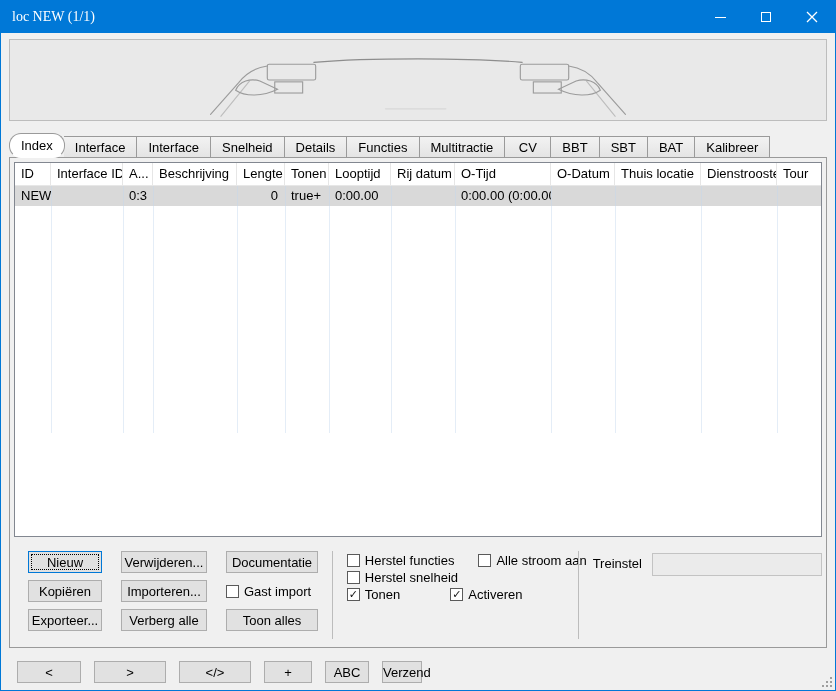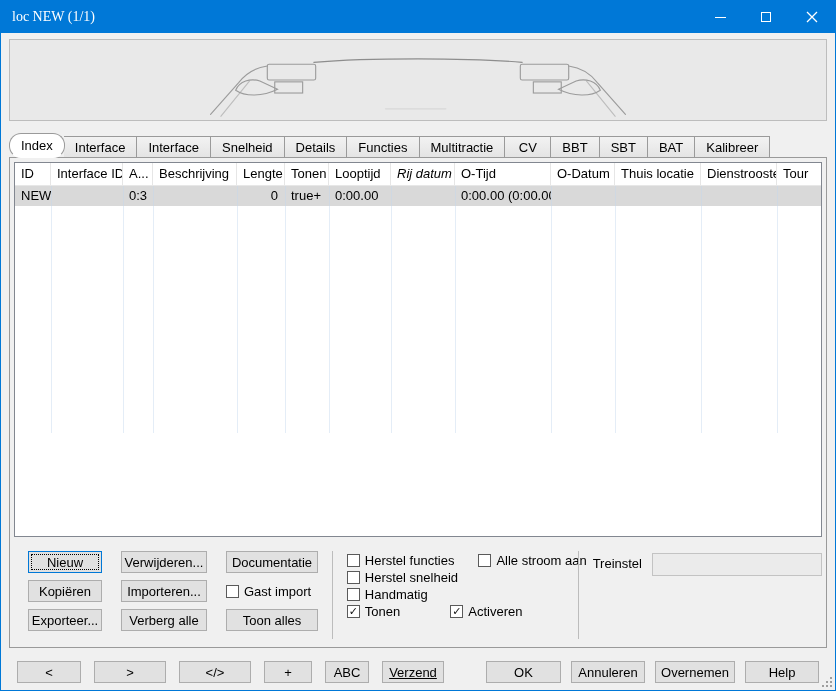--- a/index.html
+++ b/index.html
@@ -69,21 +69,21 @@
   .gap1 { width:14px; } .gap2 { width:26px; }
   .treinstel-group { display:flex; align-items:flex-start; padding-top:2px; }
   .treinstel-group .lbl { padding:3px 10px 0 0; }
   .text-field { width:170px; height:23px; background:#ebebeb; border:1px solid #c3c3c3;
     font-family:"Liberation Sans", sans-serif; font-size:13px; padding:0 4px; }
 
   
   .bottom-bar { display:flex; align-items:center; margin-top:13px; padding:0 8px 0 8px; }
   .bottom-bar button { margin-right:13px; }
   .b-nav { width:64px; } .b-nav2 { width:72px; } .b-plus { width:48px; }
-  .b-abc { width:44px; } .b-verzend { width:62px;text-decoration:underline; }
+  .b-abc { width:44px; } .b-verzend { width:40px; }
   .right-group { margin-left:auto; display:flex; }
   .right-group button { margin-right:0; margin-left:10px; }
   .b-ok { width:75px; } .b-ann { width:74px; } .b-over { width:80px; } .b-help { width:74px; }
 
   .resize-grip { position:absolute; right:3px; bottom:3px; width:10px; height:10px; }
   .resize-grip i { position:absolute; width:2px; height:2px; background:#9e9e9e; }
 </style>
 </head>
 <body>
 
@@ -146,21 +146,21 @@
 
       <div class="listctrl">
         <div class="lhead">
             <div class="hcell" style="width: 36px;">ID</div>
             <div class="hcell" style="width: 72px;">Interface ID</div>
             <div class="hcell" style="width: 30px;">A...</div>
             <div class="hcell" style="width: 84px;">Beschrijving</div>
             <div class="hcell" style="width: 48px;">Lengte</div>
             <div class="hcell" style="width: 44px;">Tonen</div>
             <div class="hcell" style="width: 62px;">Looptijd</div>
-            <div class="hcell" style="width: 64px; font-style: italic;">Rij datum</div>
+            <div class="hcell" style="width: 64px;">Rij datum</div>
             <div class="hcell" style="width: 96px;">O-Tijd</div>
             <div class="hcell" style="width: 64px;">O-Datum</div>
             <div class="hcell" style="width: 86px;">Thuis locatie</div>
             <div class="hcell" style="width: 76px;">Dienstrooster</div>
             <div class="hcell" style="width: 46px;">Tour</div>
           </div>
         <div class="lbody">
           <div class="grid-lines">
               <div class="vline" style="left: 36px;"></div>
               <div class="vline" style="left: 108px;"></div>
@@ -226,26 +226,20 @@
             </span>
           </div>
           <div class="opt-row">
             <span class="cb-item">
               <span class="cb"></span>
               <span class="cb-label">Herstel snelheid</span>
             </span>
           </div>
           <div class="opt-row">
             <span class="cb-item">
-              <span class="cb"></span>
-              <span class="cb-label">Handmatig</span>
-            </span>
-          </div>
-          <div class="opt-row">
-            <span class="cb-item">
               <span class="cb checked"></span>
               <span class="cb-label">Tonen</span>
             </span>
             <span class="gap2"></span>
             <span class="cb-item">
               <span class="cb checked"></span>
               <span class="cb-label">Activeren</span>
             </span>
           </div>
         </div>
@@ -259,26 +253,20 @@
       </div>
     </div>
 
     <div class="bottom-bar">
       <button class="b-nav">&lt;</button>
       <button class="b-nav2">&gt;</button>
       <button class="b-nav2">&lt;/&gt;</button>
       <button class="b-plus">+</button>
       <button class="b-abc">ABC</button>
       <button class="b-verzend">Verzend</button>
-      <div class="right-group">
-        <button class="b-ok">OK</button>
-        <button class="b-ann">Annuleren</button>
-        <button class="b-over">Overnemen</button>
-        <button class="b-help">Help</button>
-      </div>
     </div>
 
     <div class="resize-grip">
       <i style="right:0;bottom:0"></i>
         <i style="right:4px;bottom:0"></i>
         <i style="right:8px;bottom:0"></i>
       <i style="right:0;bottom:4px"></i>
         <i style="right:4px;bottom:4px"></i>
       <i style="right:0;bottom:8px"></i>
     </div>

